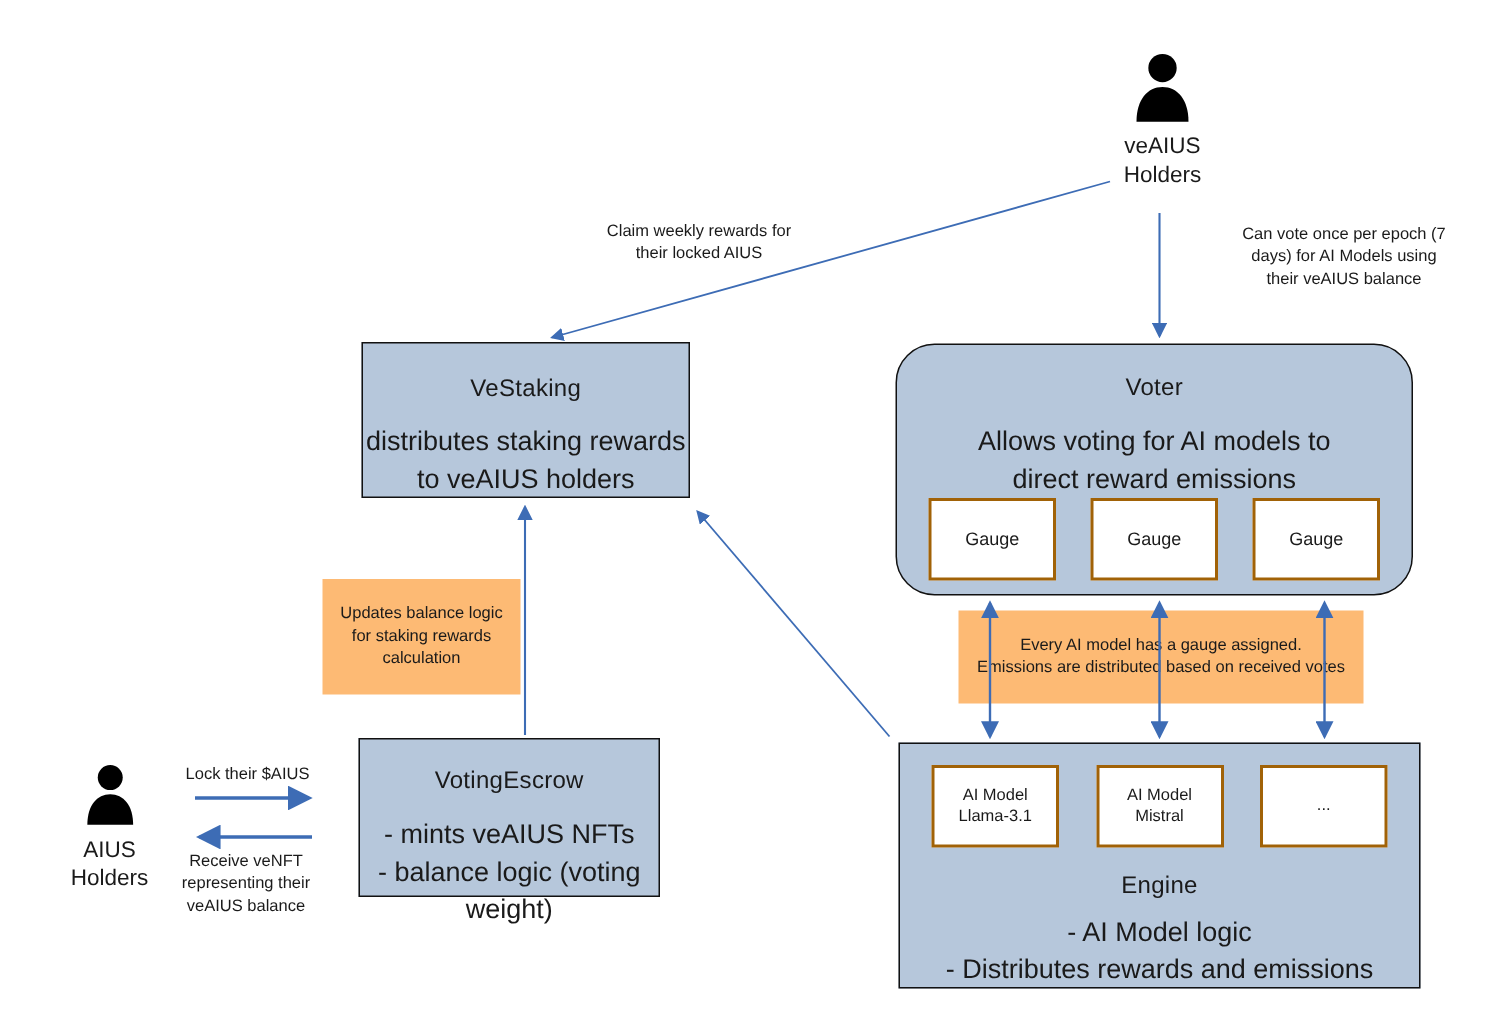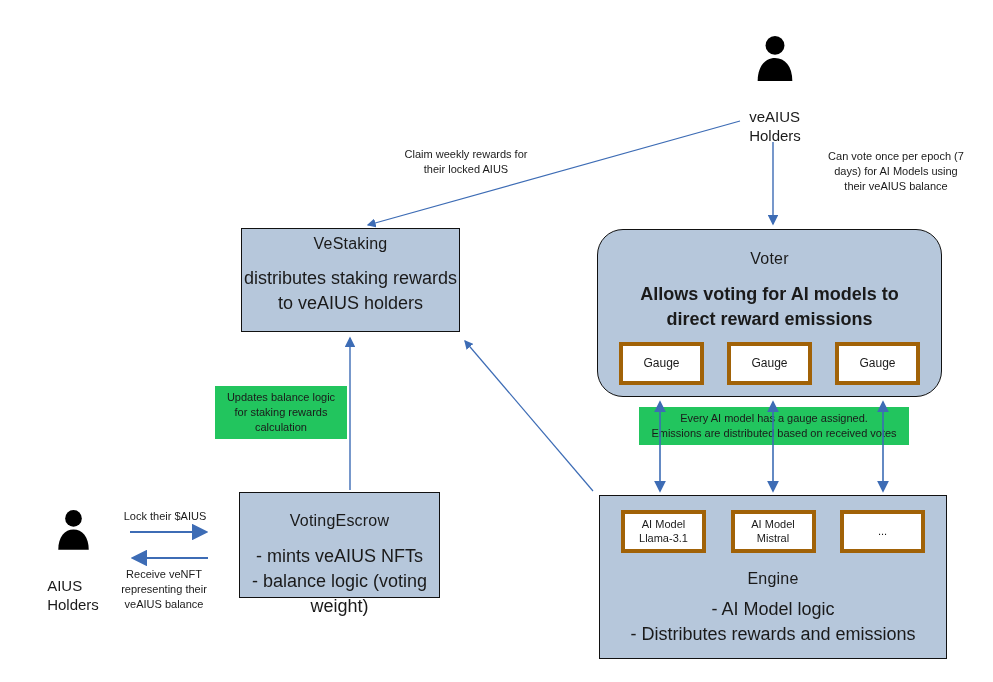--- a/index.html
+++ b/index.html
@@ -22,26 +22,26 @@
     box-sizing: border-box;
     display: flex;
     flex-direction: column;
     align-items: center;
     text-align: center;
   }
   .box-title { font-size: 16px; letter-spacing: .2px; }
   .box-body  { font-size: 18px; line-height: 1.4; }
 
   #vestaking   { left: 241px; top: 228px; width: 219px; height: 104px; }
-  #vestaking .box-title { margin-top: 6px; }
+  #vestaking .box-title { margin-top: 22px; }
   #vestaking .box-body  { margin-top: 13px; }
 
   #voter       { left: 597px; top: 229px; width: 345px; height: 168px; border-radius: 26px; }
   #voter .box-title { margin-top: 20px; }
-  #voter .box-body  { margin-top: 14px; font-weight: bold; }
+  #voter .box-body  { margin-top: 14px; }
 
   #votingescrow { left: 239px; top: 492px; width: 201px; height: 106px; }
   #votingescrow .box-title { margin-top: 19px; }
   #votingescrow .box-body  { margin-top: 14px; }
 
   #engine      { left: 599px; top: 495px; width: 348px; height: 164px; }
   #engine .box-title { margin-top: 17px; text-align: right; }
   #engine .box-body  { margin-top: 9px; }
 
   .chip-row {
@@ -49,59 +49,59 @@
     justify-content: space-between;
     width: 100%;
     box-sizing: border-box;
     padding: 0 21px;
   }
   #voter .chip-row  { margin-top: auto; margin-bottom: 11px; }
   #engine .chip-row { margin-top: 14px; }
 
   .chip {
     width: 85px;
-    height: 43px;
+    height: 55px;
     background: #ffffff;
-    border: 4px solid #a16207;
+    border: 2px solid #a16207;
     box-sizing: border-box;
     display: flex;
     align-items: center;
     justify-content: center;
     font-size: 12px;
     line-height: 1.25;
   }
   .chip.model { font-size: 11px; }
 
   
   .edge-label {
     position: absolute;
     font-size: 11px;
     line-height: 1.35;
     text-align: center;
     z-index: 2;
   }
   .edge-label.shaded {
-    background: #22c55e;
-    padding: 4px 6px;
+    background: #fdba74;
+    padding: 16px 6px;
   }
   #lbl-claim    { left: 385px; top: 147px; width: 162px; }
   #lbl-vote     { left: 818px; top: 149px; width: 156px; }
   #lbl-updates  { left: 215px; top: 386px; width: 120px; }
   #lbl-weekly   { left: 424px; top: 382px; width: 142px; }
   #lbl-gauges   { left: 639px; top: 407px; width: 258px; }
   #lbl-lock     { left: 116px; top: 509px; width: 98px;  }
   #lbl-receive  { left: 108px; top: 567px; width: 112px; }
 
   
   .actor {
     position: absolute;
     display: flex;
     flex-direction: column;
     align-items: center;
-    gap: 19px;
+    text-align: center;
   }
   #actor-veaius { left: 733px; top: 34px;  width: 84px; }
   #actor-aius   { left: 33px;  top: 508px; width: 80px; }
   .actor .person-icon svg { display: block; }
   .actor .actor-name { font-size: 15px; line-height: 1.25; margin-top: 7px; }
 
   
   #arrows {
     position: absolute;
     left: 0; top: 0;

